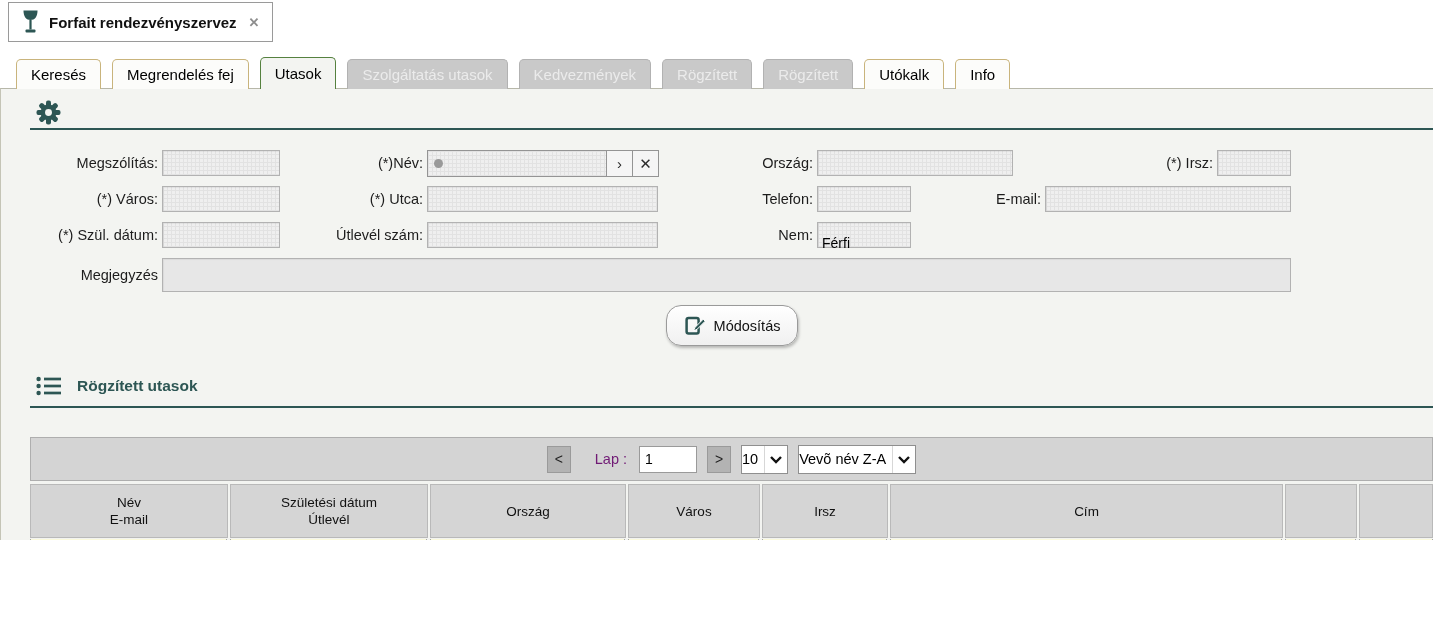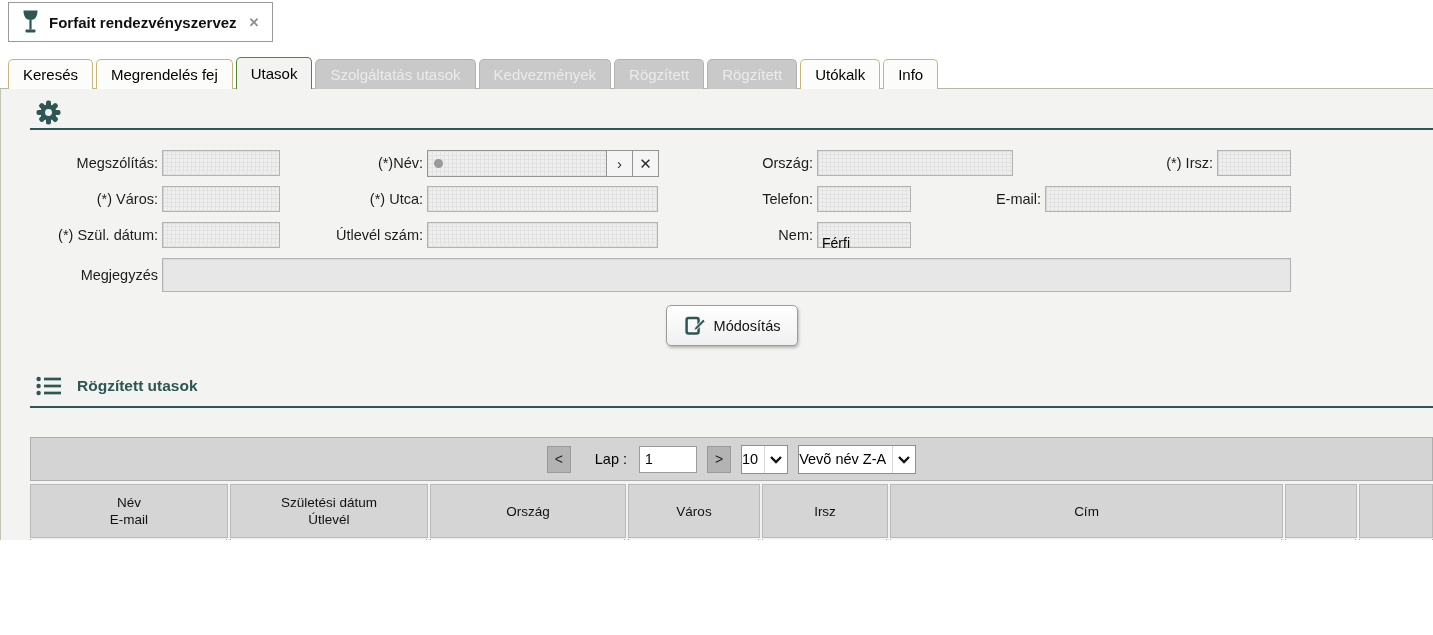--- a/index.html
+++ b/index.html
@@ -9,21 +9,21 @@
   .win-tab { position:absolute; left:8px; top:2px; height:40px; background:#fff;
              border:1px solid #9a9a9a; display:flex; align-items:center; gap:10px;
              padding:0 13px; box-sizing:border-box; }
   .win-title { font-size:15px; font-weight:bold; color:#111; }
   .win-close { font-size:13px; color:#8d8d8d; font-weight:bold; cursor:pointer; padding-left:2px; }
 
   
   .tabs { position:absolute; left:8px; top:58px; height:31px; display:flex; gap:3px; align-items:flex-end; z-index:3; }
   .tab { height:30px; box-sizing:border-box; padding:4px 14px; display:flex; align-items:center;
          font-size:15px; color:#000; background:#fcfcfa; border:1px solid #c9b47c;
-         border-bottom:none; border-radius:5px 5px 0 0; cursor:pointer; white-space:nowrap; }
+         border-bottom:none; border-radius:5px 5px 0 0; cursor:pointer; white-space:nowrap;margin-left:8px; }
   .tab.active { height:32px; background:#f3f4f1; border-color:#55813f; z-index:4; position:relative; }
   .tab.disabled { background:#c9c9c9; border-color:#b2b2b2; color:#ebebeb; cursor:default; }
 
   
   .content { position:absolute; left:0; top:88px; width:1433px; height:547px; background:#f3f4f1;
              border-top:1px solid #b7b7a9; border-left:1px solid #c4c4b6; box-sizing:border-box; }
 
   .sec-head { position:absolute; display:flex; align-items:center; gap:15px; }
   .sec-title { font-size:15.5px; font-weight:bold; color:#2d5654; }
   .rule { position:absolute; left:30px; right:0; height:2px; background:#2d5654; }
@@ -39,31 +39,31 @@
   .nev-wrap { position:absolute; left:427px; top:150px; width:232px; height:27px; display:flex; }
   .nev-box { flex:1; box-sizing:border-box; border:1px solid #949494; display:flex; align-items:center; padding-left:6px;
              background-color:#efefef;
              background-image:repeating-linear-gradient(0deg,#e2e2e2 0 1px,transparent 1px 4px),
                               repeating-linear-gradient(90deg,#e2e2e2 0 1px,transparent 1px 4px); }
   .nev-dot { width:9px; height:9px; border-radius:50%; background:#9a9a9a; }
   .nev-btn { width:26px; box-sizing:border-box; border:1px solid #949494; border-left:none; background:#f5f5f5;
              display:flex; align-items:center; justify-content:center; font-size:15px; color:#2b2b2b; cursor:pointer; }
 
   .btn-mod { position:absolute; left:666px; top:305px; width:130px; height:39px;
-             background:linear-gradient(#ffffff,#f0f0f0); border:1px solid #9a9a9a; border-radius:5px;
+             background:linear-gradient(#ffffff,#f0f0f0); border:1px solid #9a9a9a; border-radius:15px;
              box-shadow:1px 2px 3px rgba(0,0,0,0.25); display:flex; align-items:center; justify-content:center;
              gap:9px; font-size:14.5px; color:#111; cursor:pointer; }
 
   
   .pagebar { position:absolute; left:30px; top:437px; width:1403px; height:44px; background:#d4d4d4;
              border:1px solid #aeaeae; box-sizing:border-box; display:flex; align-items:center;
              justify-content:center; gap:10px; }
   .pg-btn { width:24px; height:27px; background:#b3b3b3; border:1px solid #9a9a9a; box-sizing:border-box;
             display:flex; align-items:center; justify-content:center; font-size:14px; color:#222; cursor:pointer; }
-  .pg-lbl { font-size:14.5px; color:#000000; margin:0 2px 0 14px; }
+  .pg-lbl { font-size:14.5px; color:#701a75; margin:0 2px 0 14px; }
   .pg-input { width:58px; height:27px; box-sizing:border-box; background:#fff; border:1px solid #9a9a9a;
               font-size:14px; padding:0 5px; display:flex; align-items:center; }
   .pg-select { height:29px; box-sizing:border-box; background:#fff; border:1px solid #8f8f8f;
                display:flex; align-items:center; font-size:14.5px; cursor:pointer; }
   .pg-select .chev { width:22px; height:100%; display:flex; align-items:center; justify-content:center;
                      border-left:1px solid #d7d7d7; margin-left:6px; }
 
   .thead { position:absolute; left:30px; top:484px; width:1403px; height:54px; display:flex; gap:2px; }
   .th { background:#d5d5d5; border:1px solid #b9b9b9; box-sizing:border-box; display:flex; flex-direction:column;
         align-items:center; justify-content:center; font-size:13.5px; color:#111; line-height:17px; }

